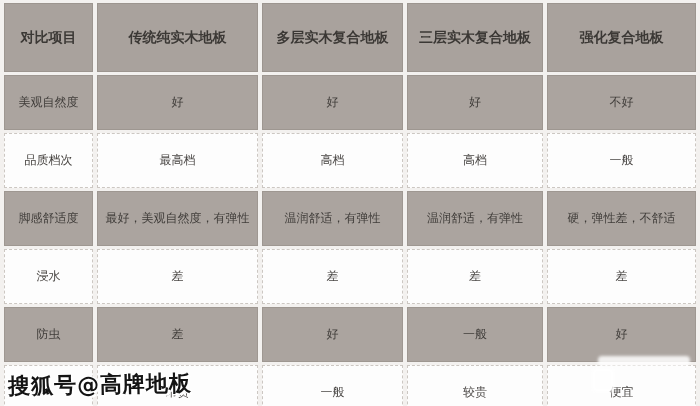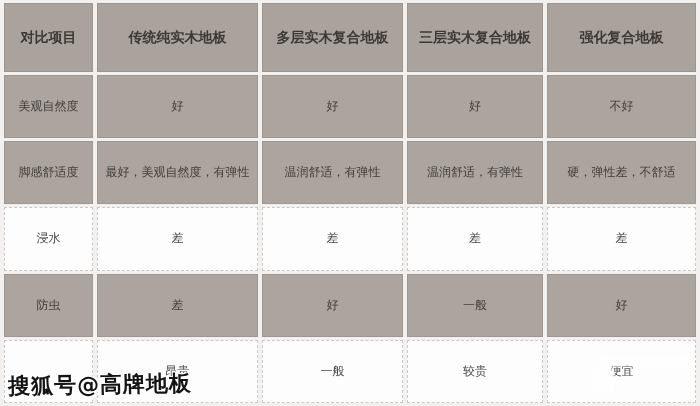--- a/index.html
+++ b/index.html
@@ -88,20 +88,27 @@
       <th>三层实木复合地板</th>
       <th>强化复合地板</th>
     </tr>
     <tr class="alt">
       <td class="rowlabel">美观自然度</td>
       <td>好</td>
       <td>好</td>
       <td>好</td>
       <td>不好</td>
     </tr>
+    <tr>
+      <td class="rowlabel">品质档次</td>
+      <td>最高档</td>
+      <td>高档</td>
+      <td>高档</td>
+      <td>一般</td>
+    </tr>
     <tr class="alt">
       <td class="rowlabel">脚感舒适度</td>
       <td>最好，美观自然度，有弹性</td>
       <td>温润舒适，有弹性</td>
       <td>温润舒适，有弹性</td>
       <td>硬，弹性差，不舒适</td>
     </tr>
     <tr>
       <td class="rowlabel">浸水</td>
       <td>差</td>

